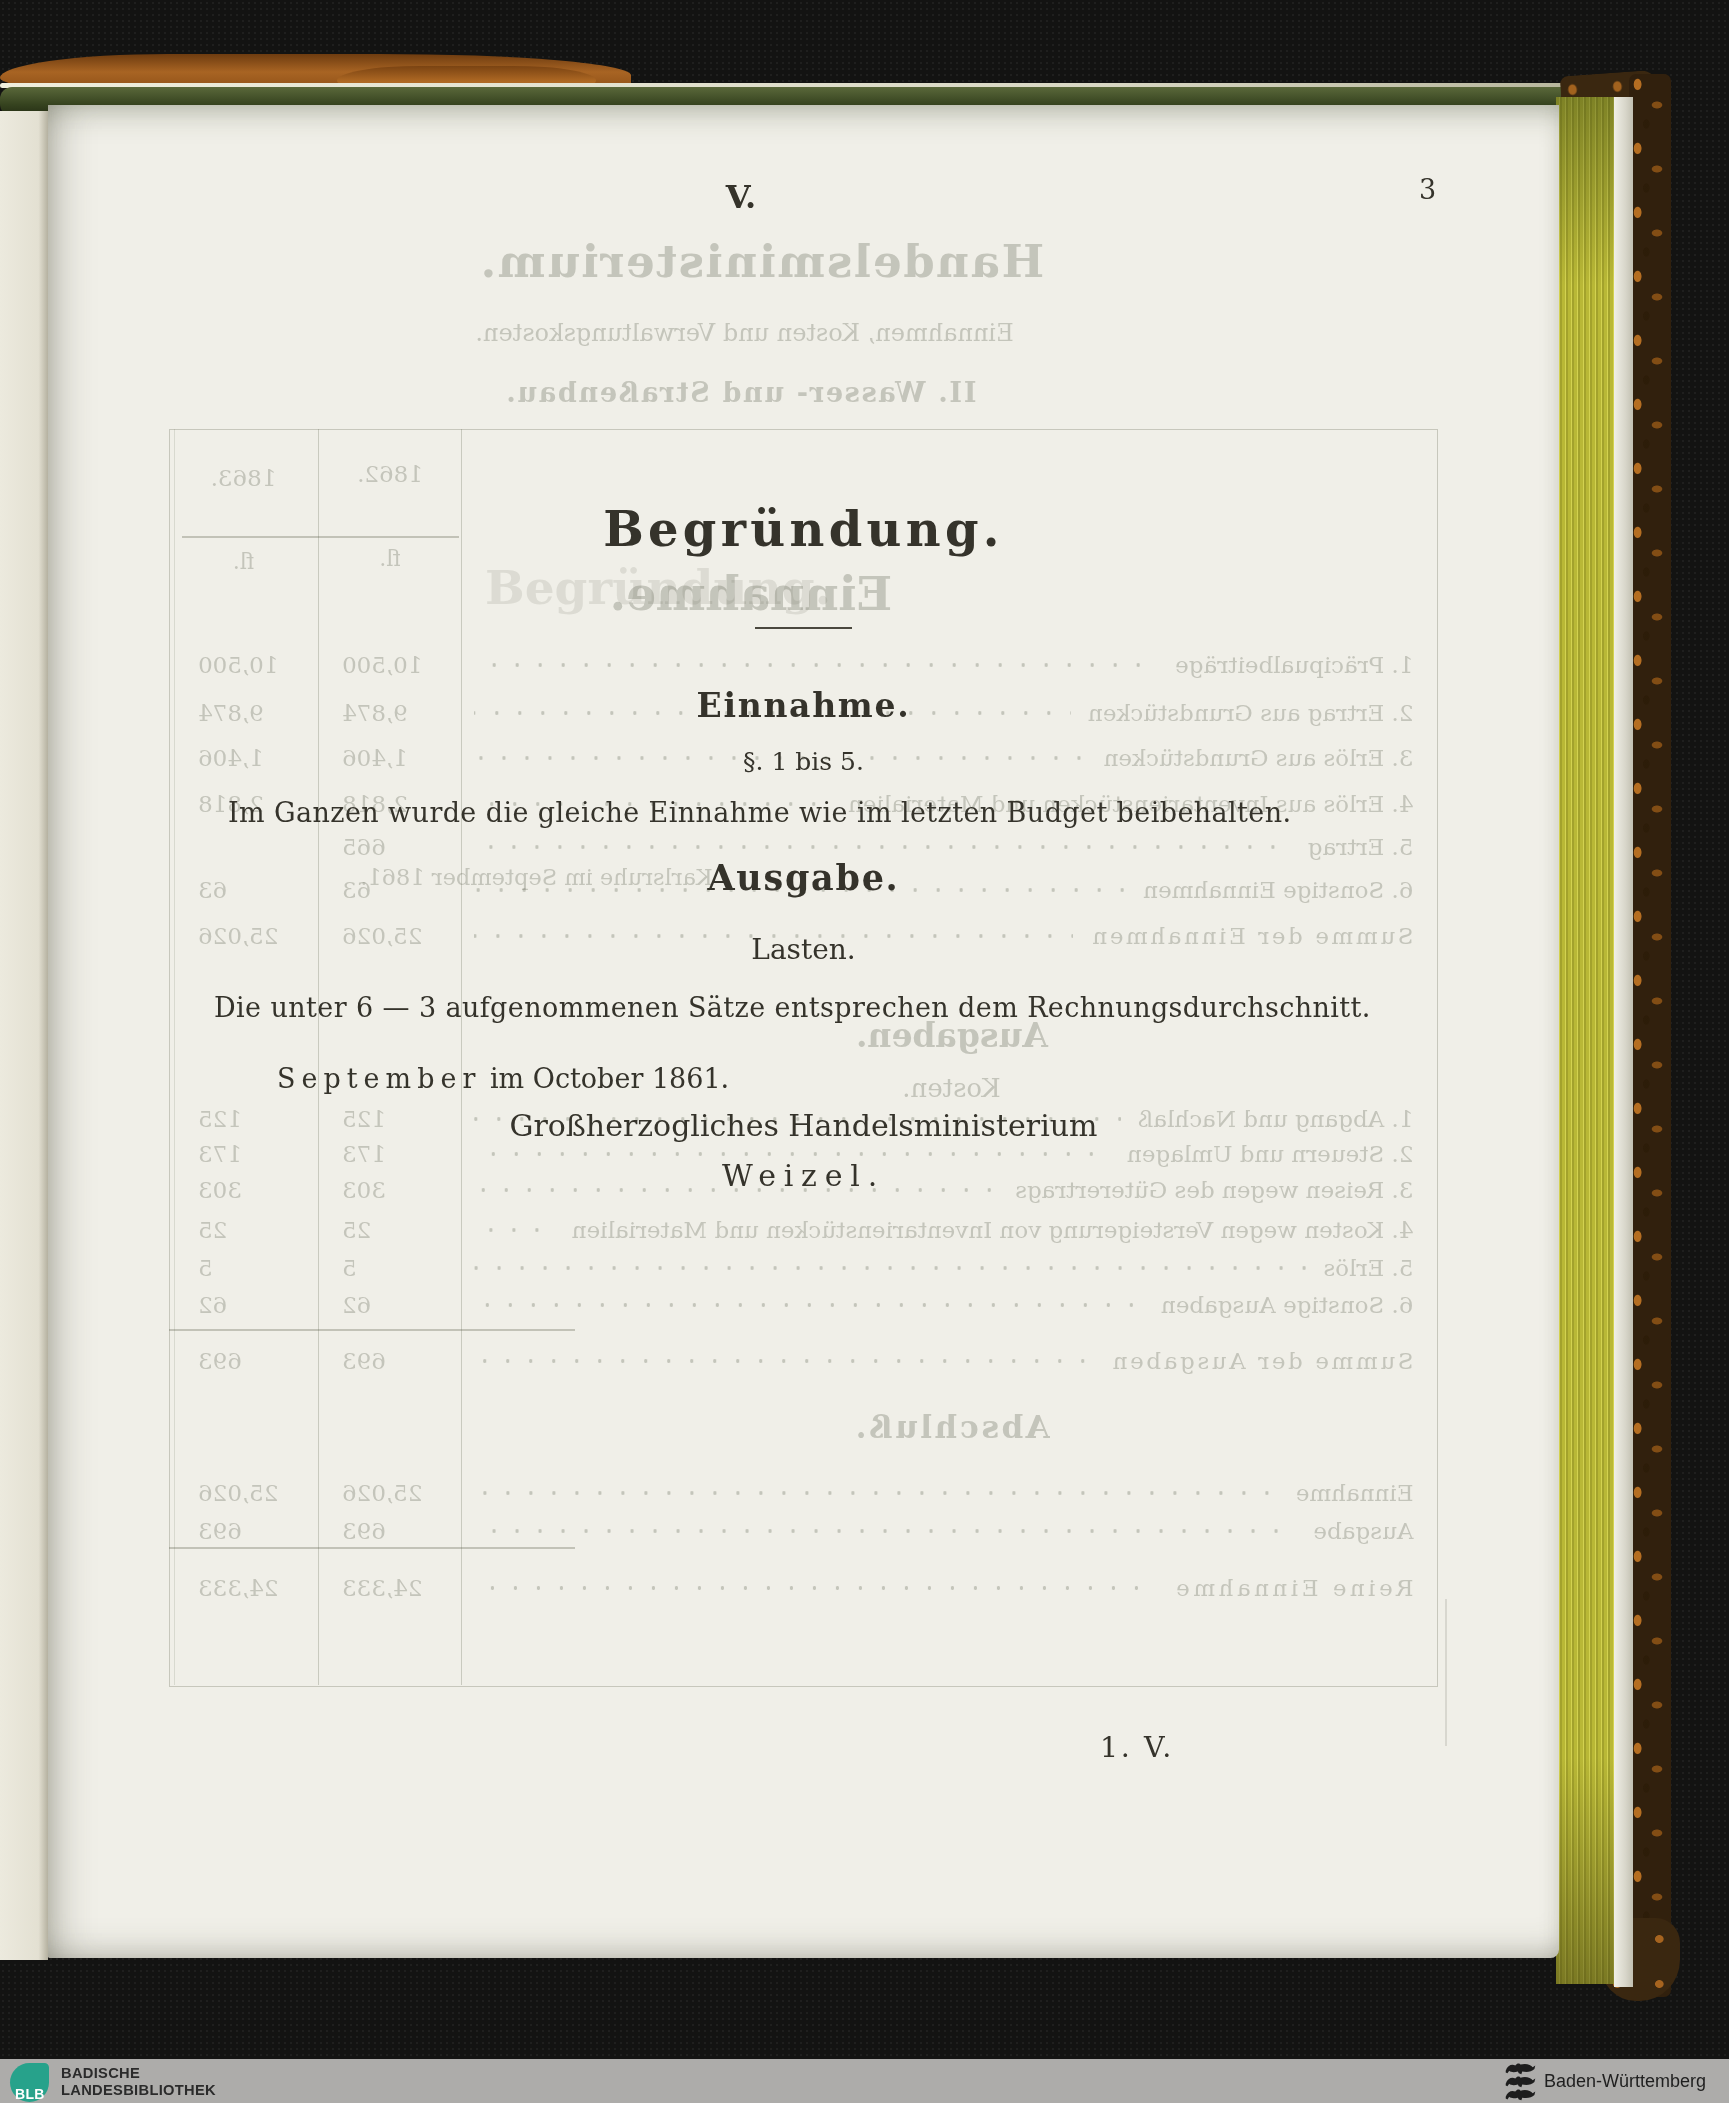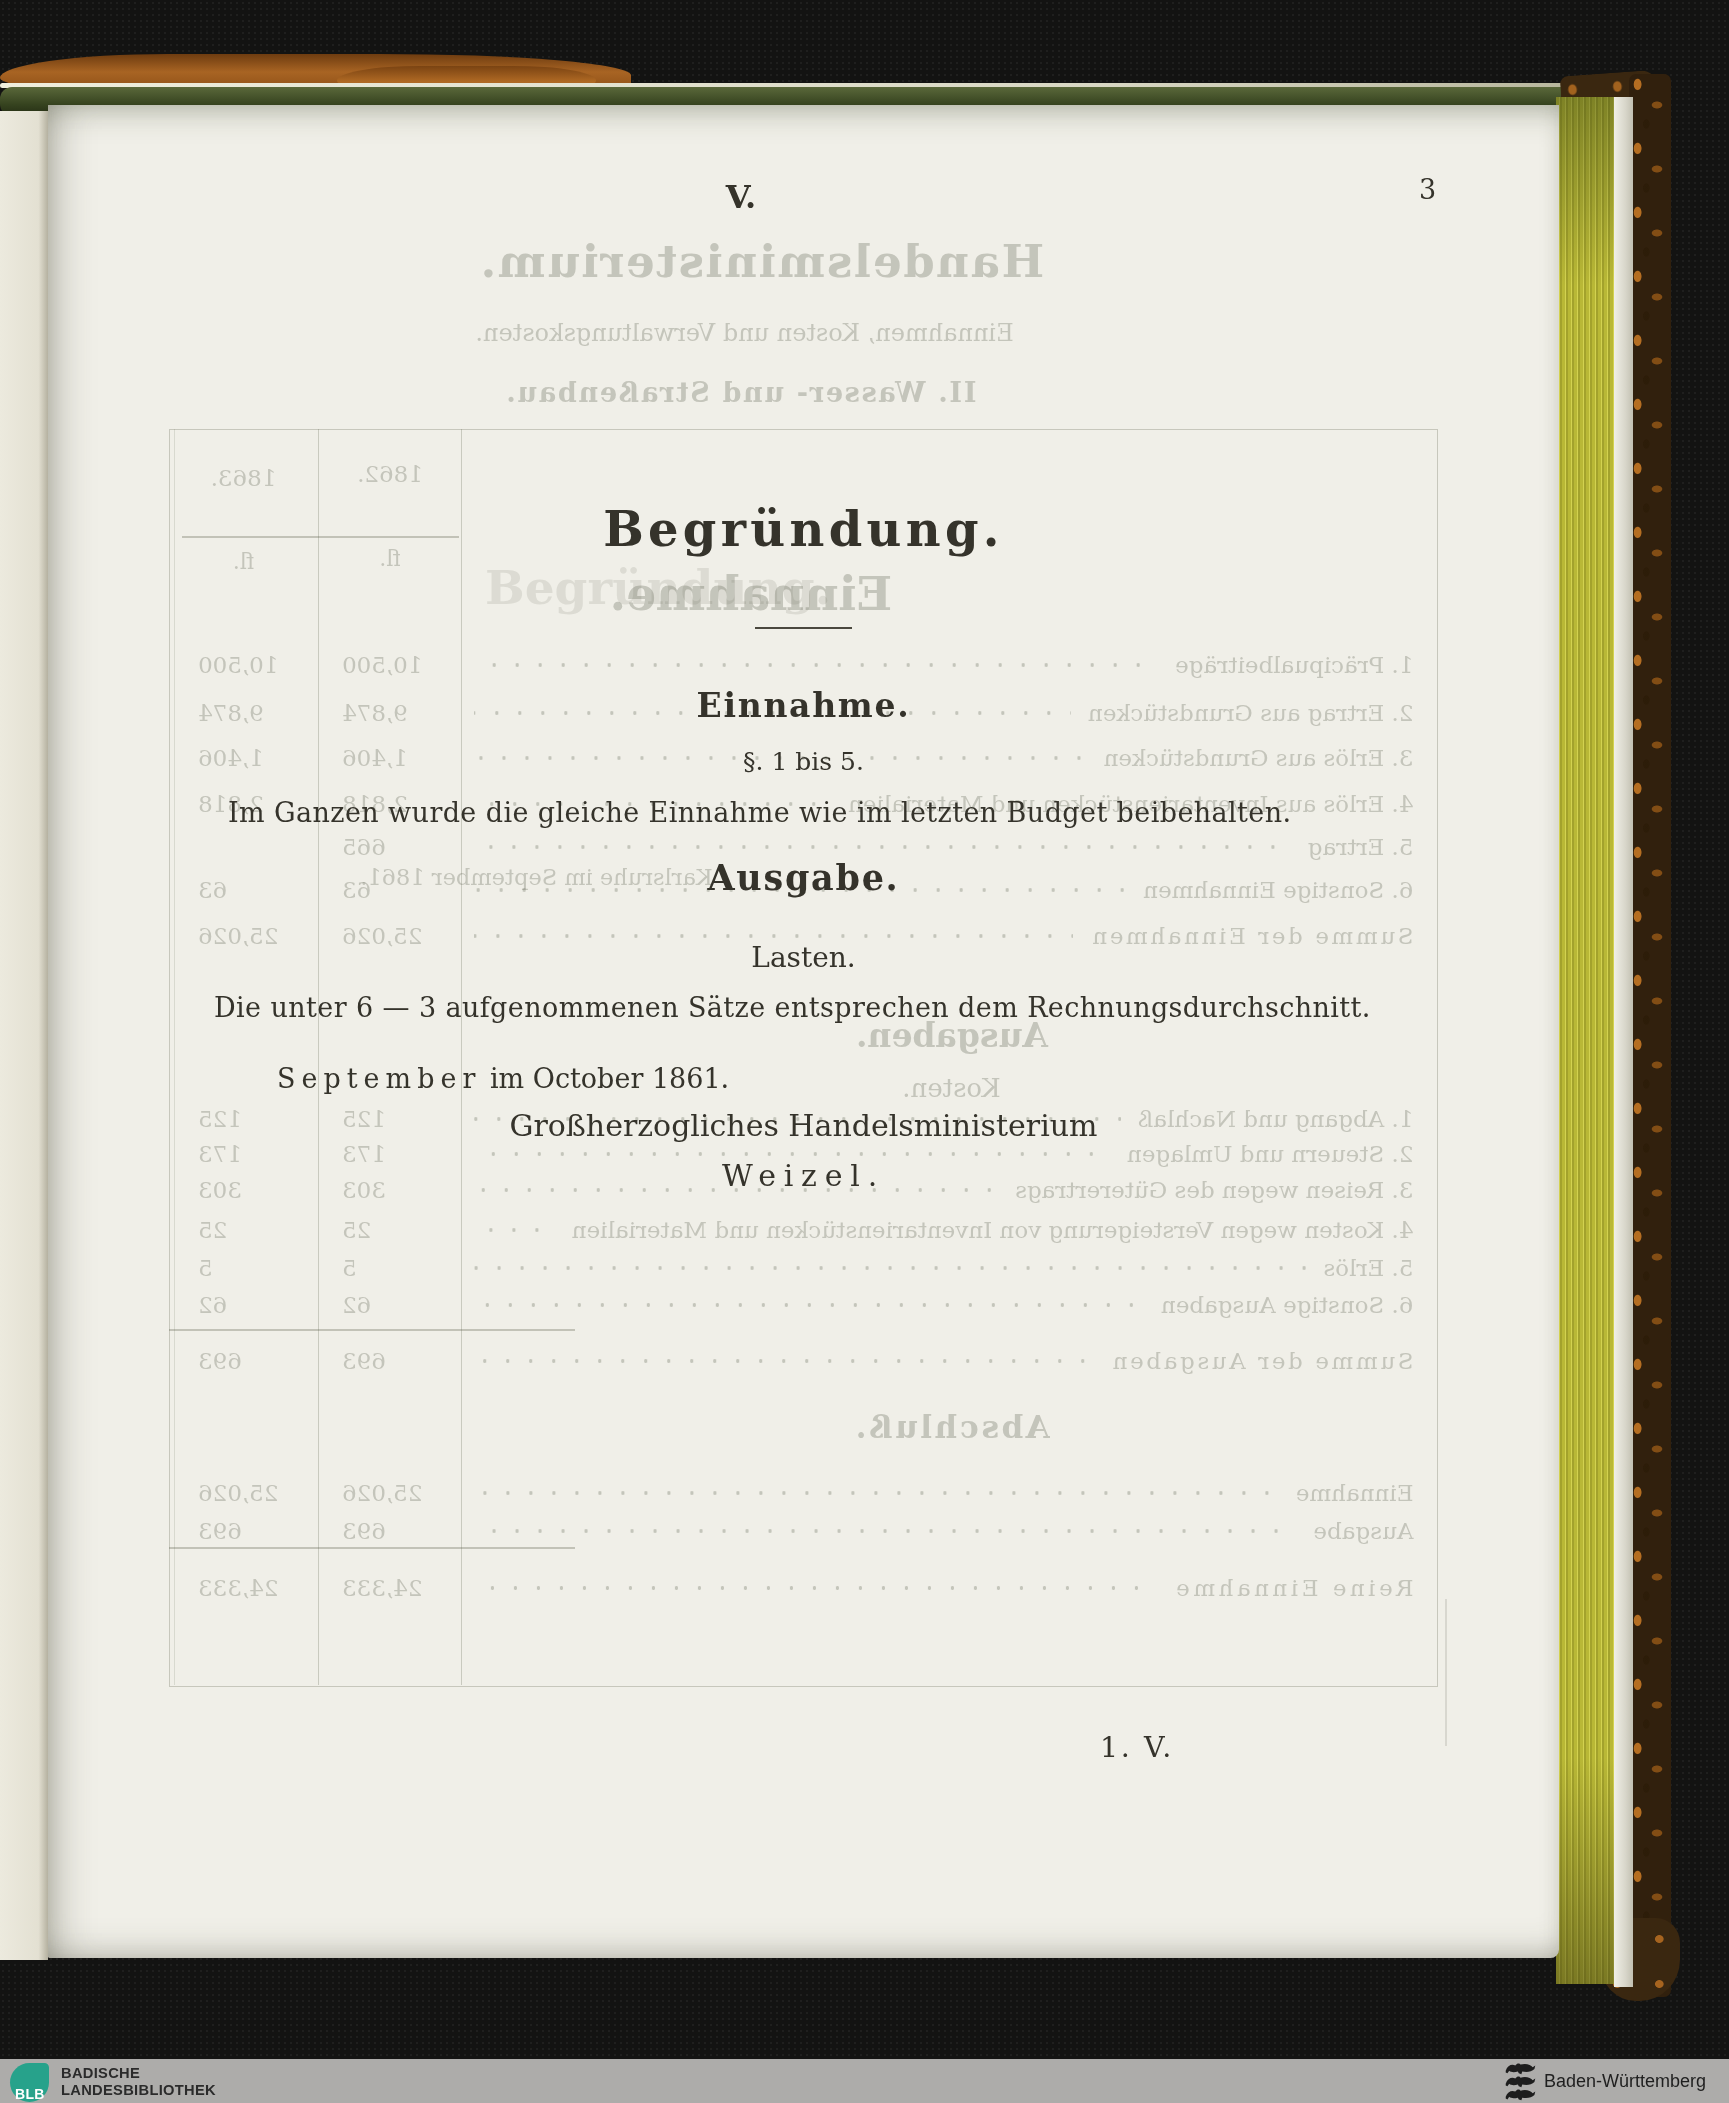--- a/index.html
+++ b/index.html
@@ -243,21 +243,21 @@
     <div class="printed" style="left:1371px;top:69px;font-size:27px;">3</div>
 
     <div class="printed centered" style="top:396px;font-size:48px;font-weight:bold;letter-spacing:4.3px;">Begründung.</div>
     <div class="title-rule"></div>
 
     <div class="printed centered" style="top:581px;font-size:33px;font-weight:bold;letter-spacing:1.7px;">Einnahme.</div>
     <div class="printed centered" style="top:642px;font-size:25px;">§. 1 bis 5.</div>
     <div class="printed" style="left:180px;top:692px;font-size:27px;letter-spacing:0.4px;">Im Ganzen wurde die gleiche Einnahme wie im letzten Budget beibehalten.</div>
 
     <div class="printed centered" style="top:752px;font-size:35px;font-weight:bold;letter-spacing:1.7px;">Ausgabe.</div>
-    <div class="printed centered" style="top:828px;font-size:28px;margin-top:8px;">Lasten.</div>
+    <div class="printed centered" style="top:828px;font-size:28px;">Lasten.</div>
     <div class="printed" style="left:166px;top:887px;font-size:27px;letter-spacing:0.4px;">Die unter 6 — 3 aufgenommenen Sätze entsprechen dem Rechnungsdurchschnitt.</div>
 
     <div class="printed" style="left:229px;top:958px;font-size:27px;"><span style="letter-spacing:6px;">September</span><span> im October 1861.</span></div>
 
     <div class="printed centered" style="top:1053px;font-size:30px;letter-spacing:7.8px;">Weizel.</div>
     <div class="printed centered" style="top:1003px;font-size:30px;">Großherzogliches Handelsministerium</div>
 
     <div class="printed" style="left:1052px;top:1626px;font-size:28.5px;letter-spacing:2.6px;">1. V.</div>
   </div>
 

